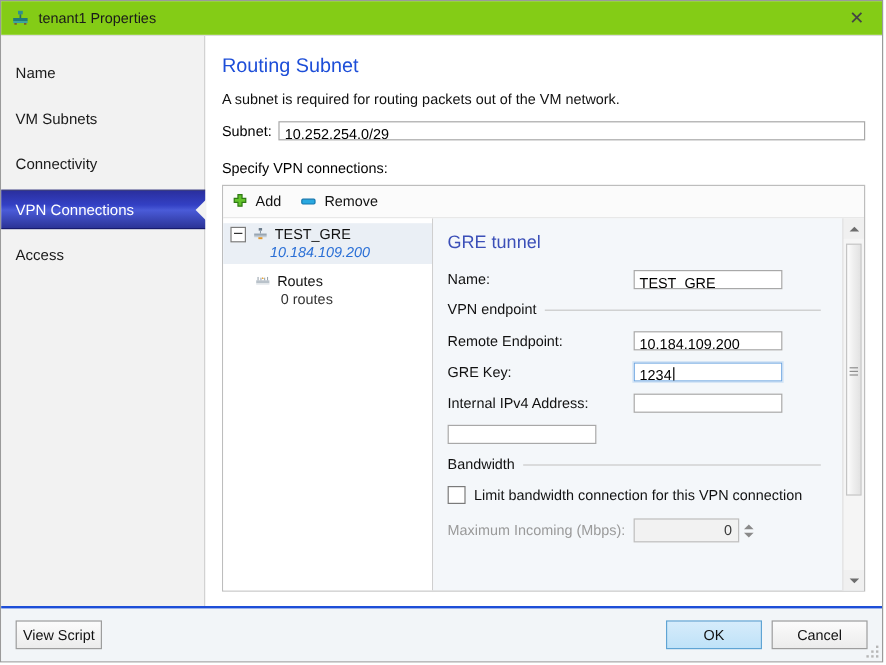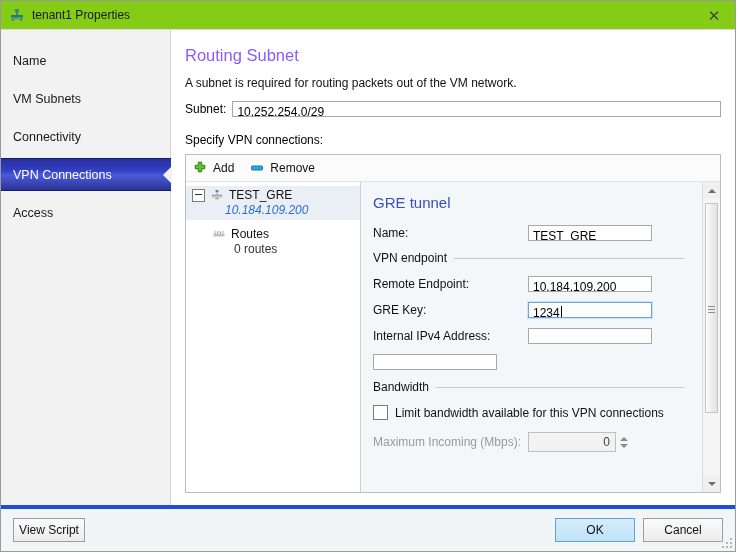--- a/index.html
+++ b/index.html
@@ -114,21 +114,21 @@
   .main {
     flex: 1 1 auto;
     background: #ffffff;
     padding: 16px 14px 0 14px;
     box-sizing: border-box;
     min-width: 0;
     display: flex;
     flex-direction: column;
   }
   .page-title {
-    color: #8b5cf6;
+    color: #1d4ed8;
     font-size: 16.5px;
     margin: 0 0 11px 0;
     font-weight: normal;
     font-family: "Liberation Sans", sans-serif;
   }
   .desc {
     font-size: 12px;
     color: #111;
     margin-bottom: 11px;
   }
@@ -409,21 +409,21 @@
     height: 1px;
     background: #8e8e8e;
     margin: 2px 0;
   }
 
   
   .footer {
     flex: 0 0 auto;
     height: 46px;
     background: #f2f5f8;
-    border-top: 4px solid #1d4ed8;
+    border-top: 2px solid #1d4ed8;
     display: flex;
     align-items: center;
     padding: 0 12px;
     box-sizing: border-box;
     position: relative;
   }
   .btn {
     height: 24px;
     min-width: 80px;
     border: 1px solid #9d9d9d;
@@ -603,21 +603,21 @@
                 <div class="txt"></div>
               </div>
 
               <div class="group-head">
                 <span>Bandwidth</span>
                 <span class="rule"></span>
               </div>
 
               <div class="chk-row">
                 <span class="chk"></span>
-                <span class="chk-label">Limit bandwidth available for this VPN connections</span>
+                <span class="chk-label">Limit bandwidth connection for this VPN connection</span>
               </div>
 
               <div class="frow disabled">
                 <label>Maximum Incoming (Mbps):</label>
                 <div class="spin-wrap">
                   <div class="spin-box">0</div>
                   <div class="spin-btns">
                     <span class="spin-up"></span>
                     <span class="spin-down"></span>
                   </div>

